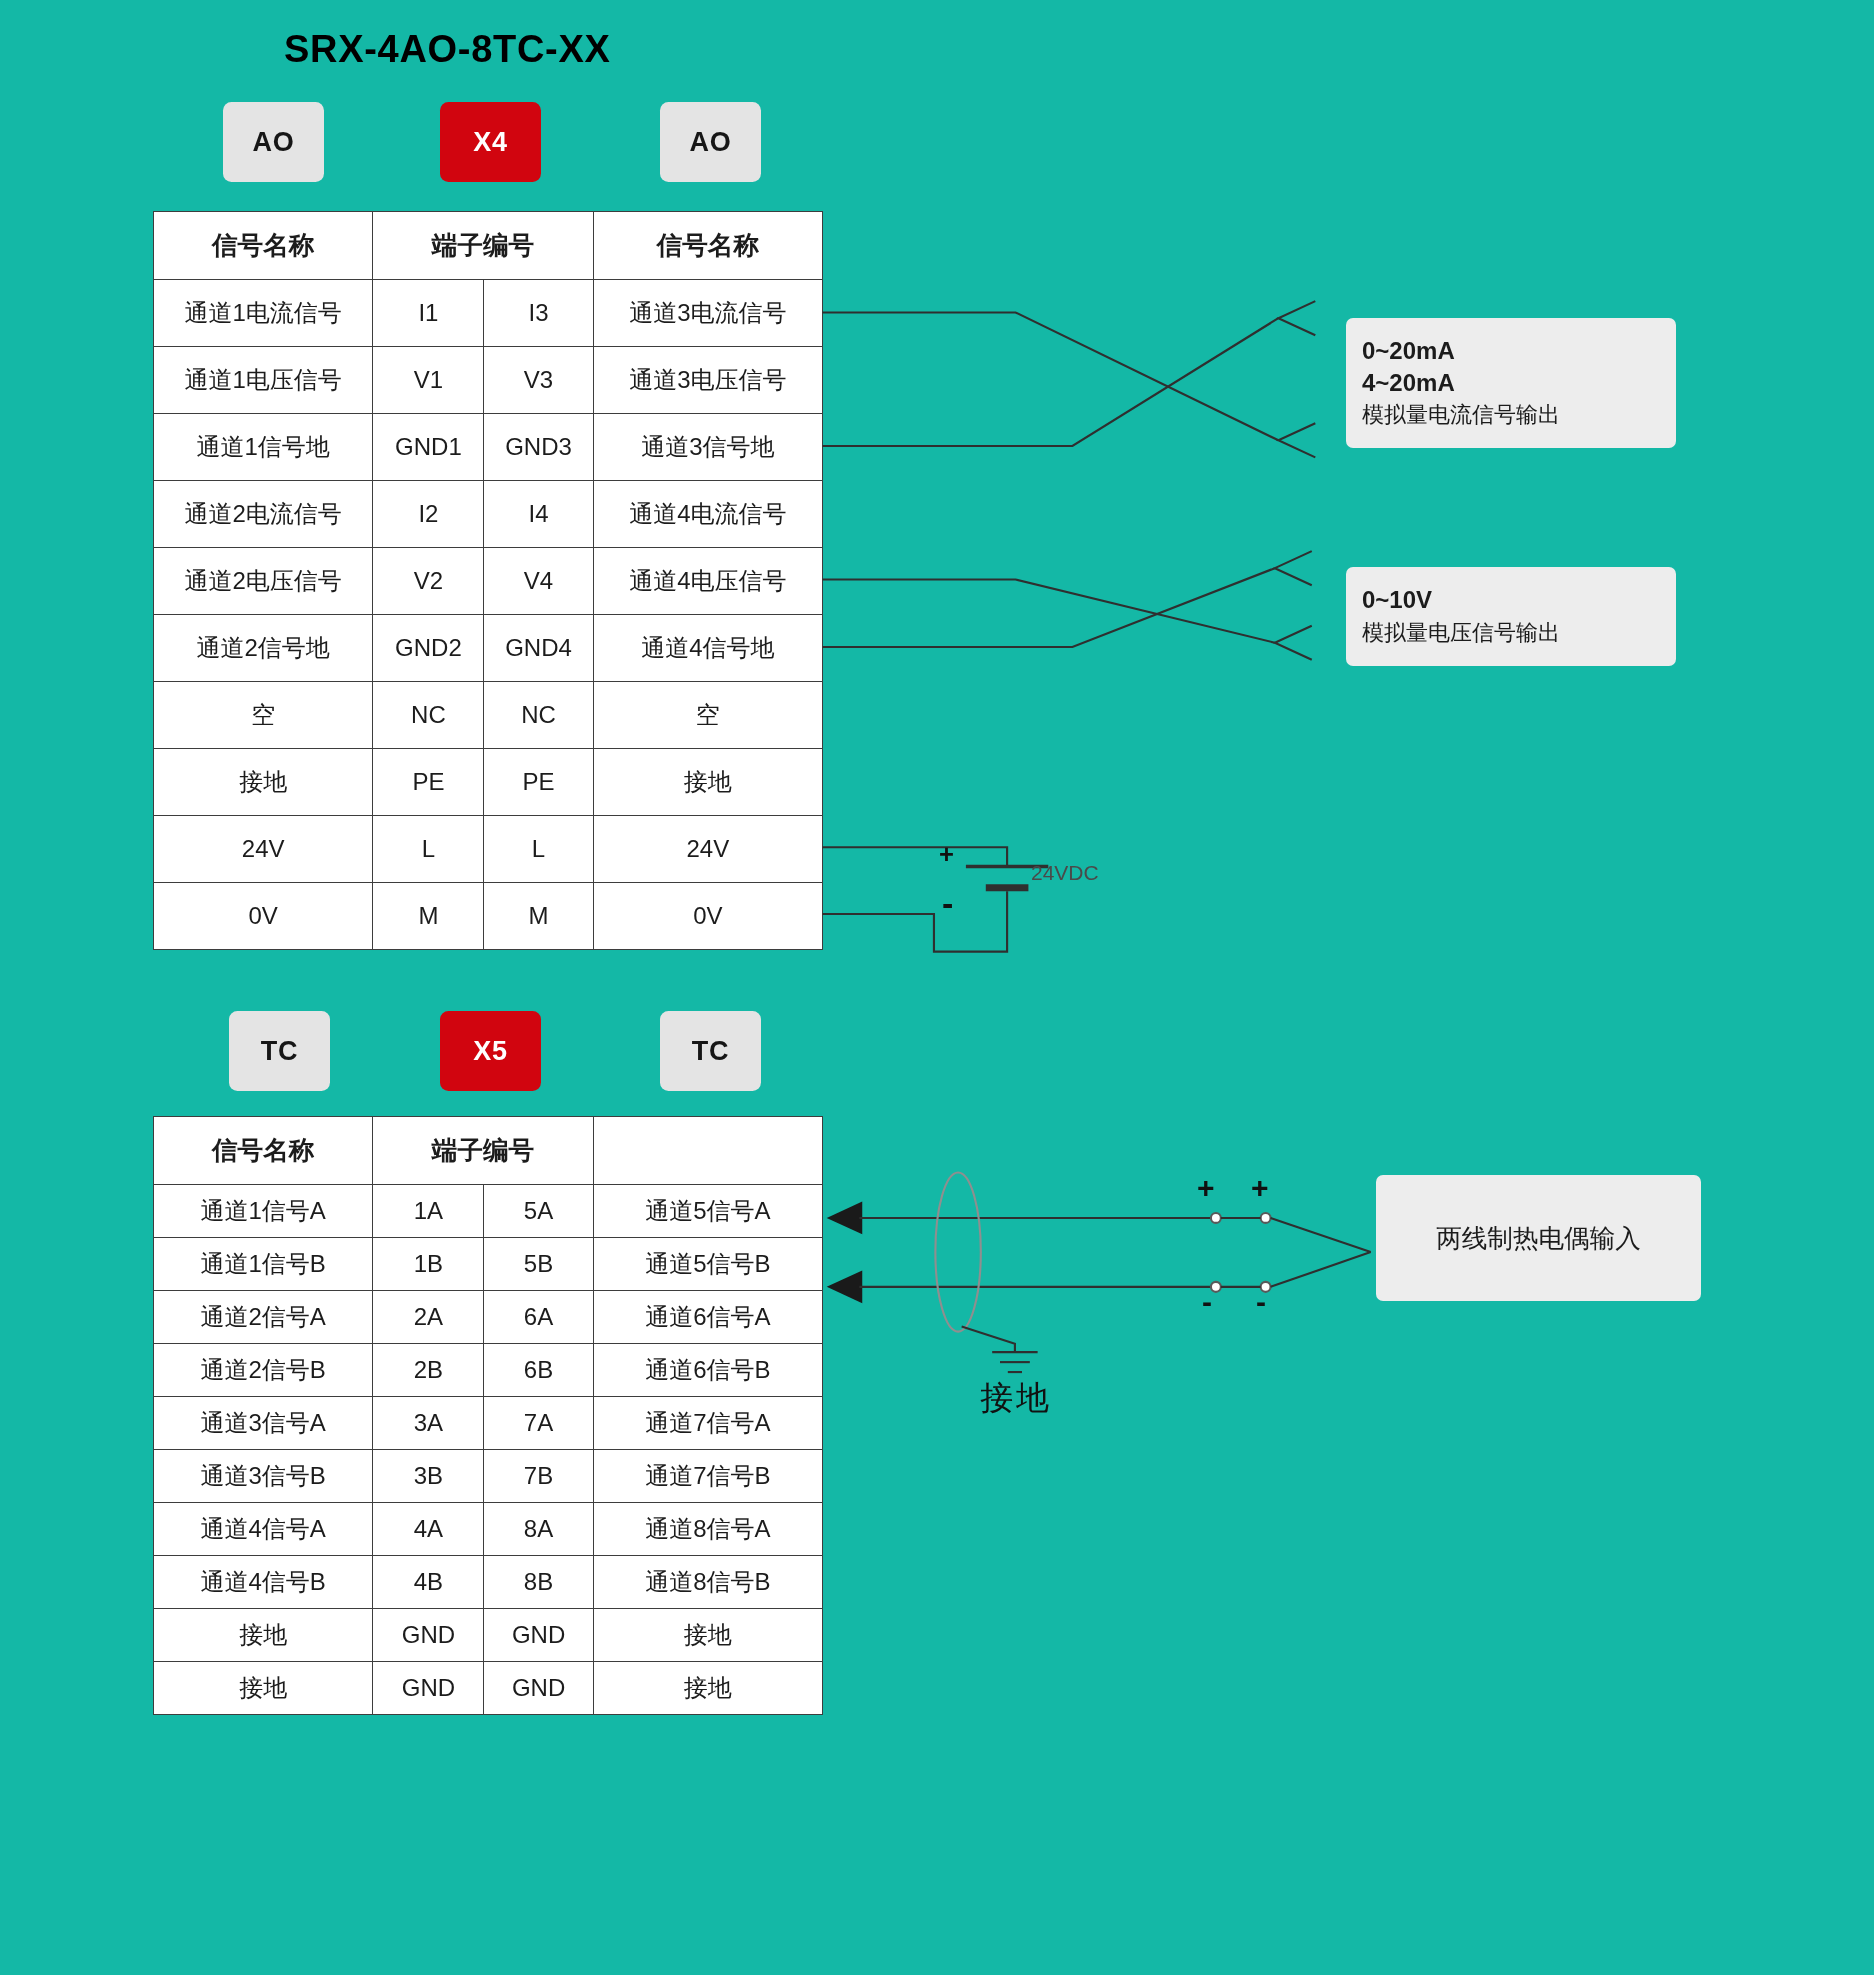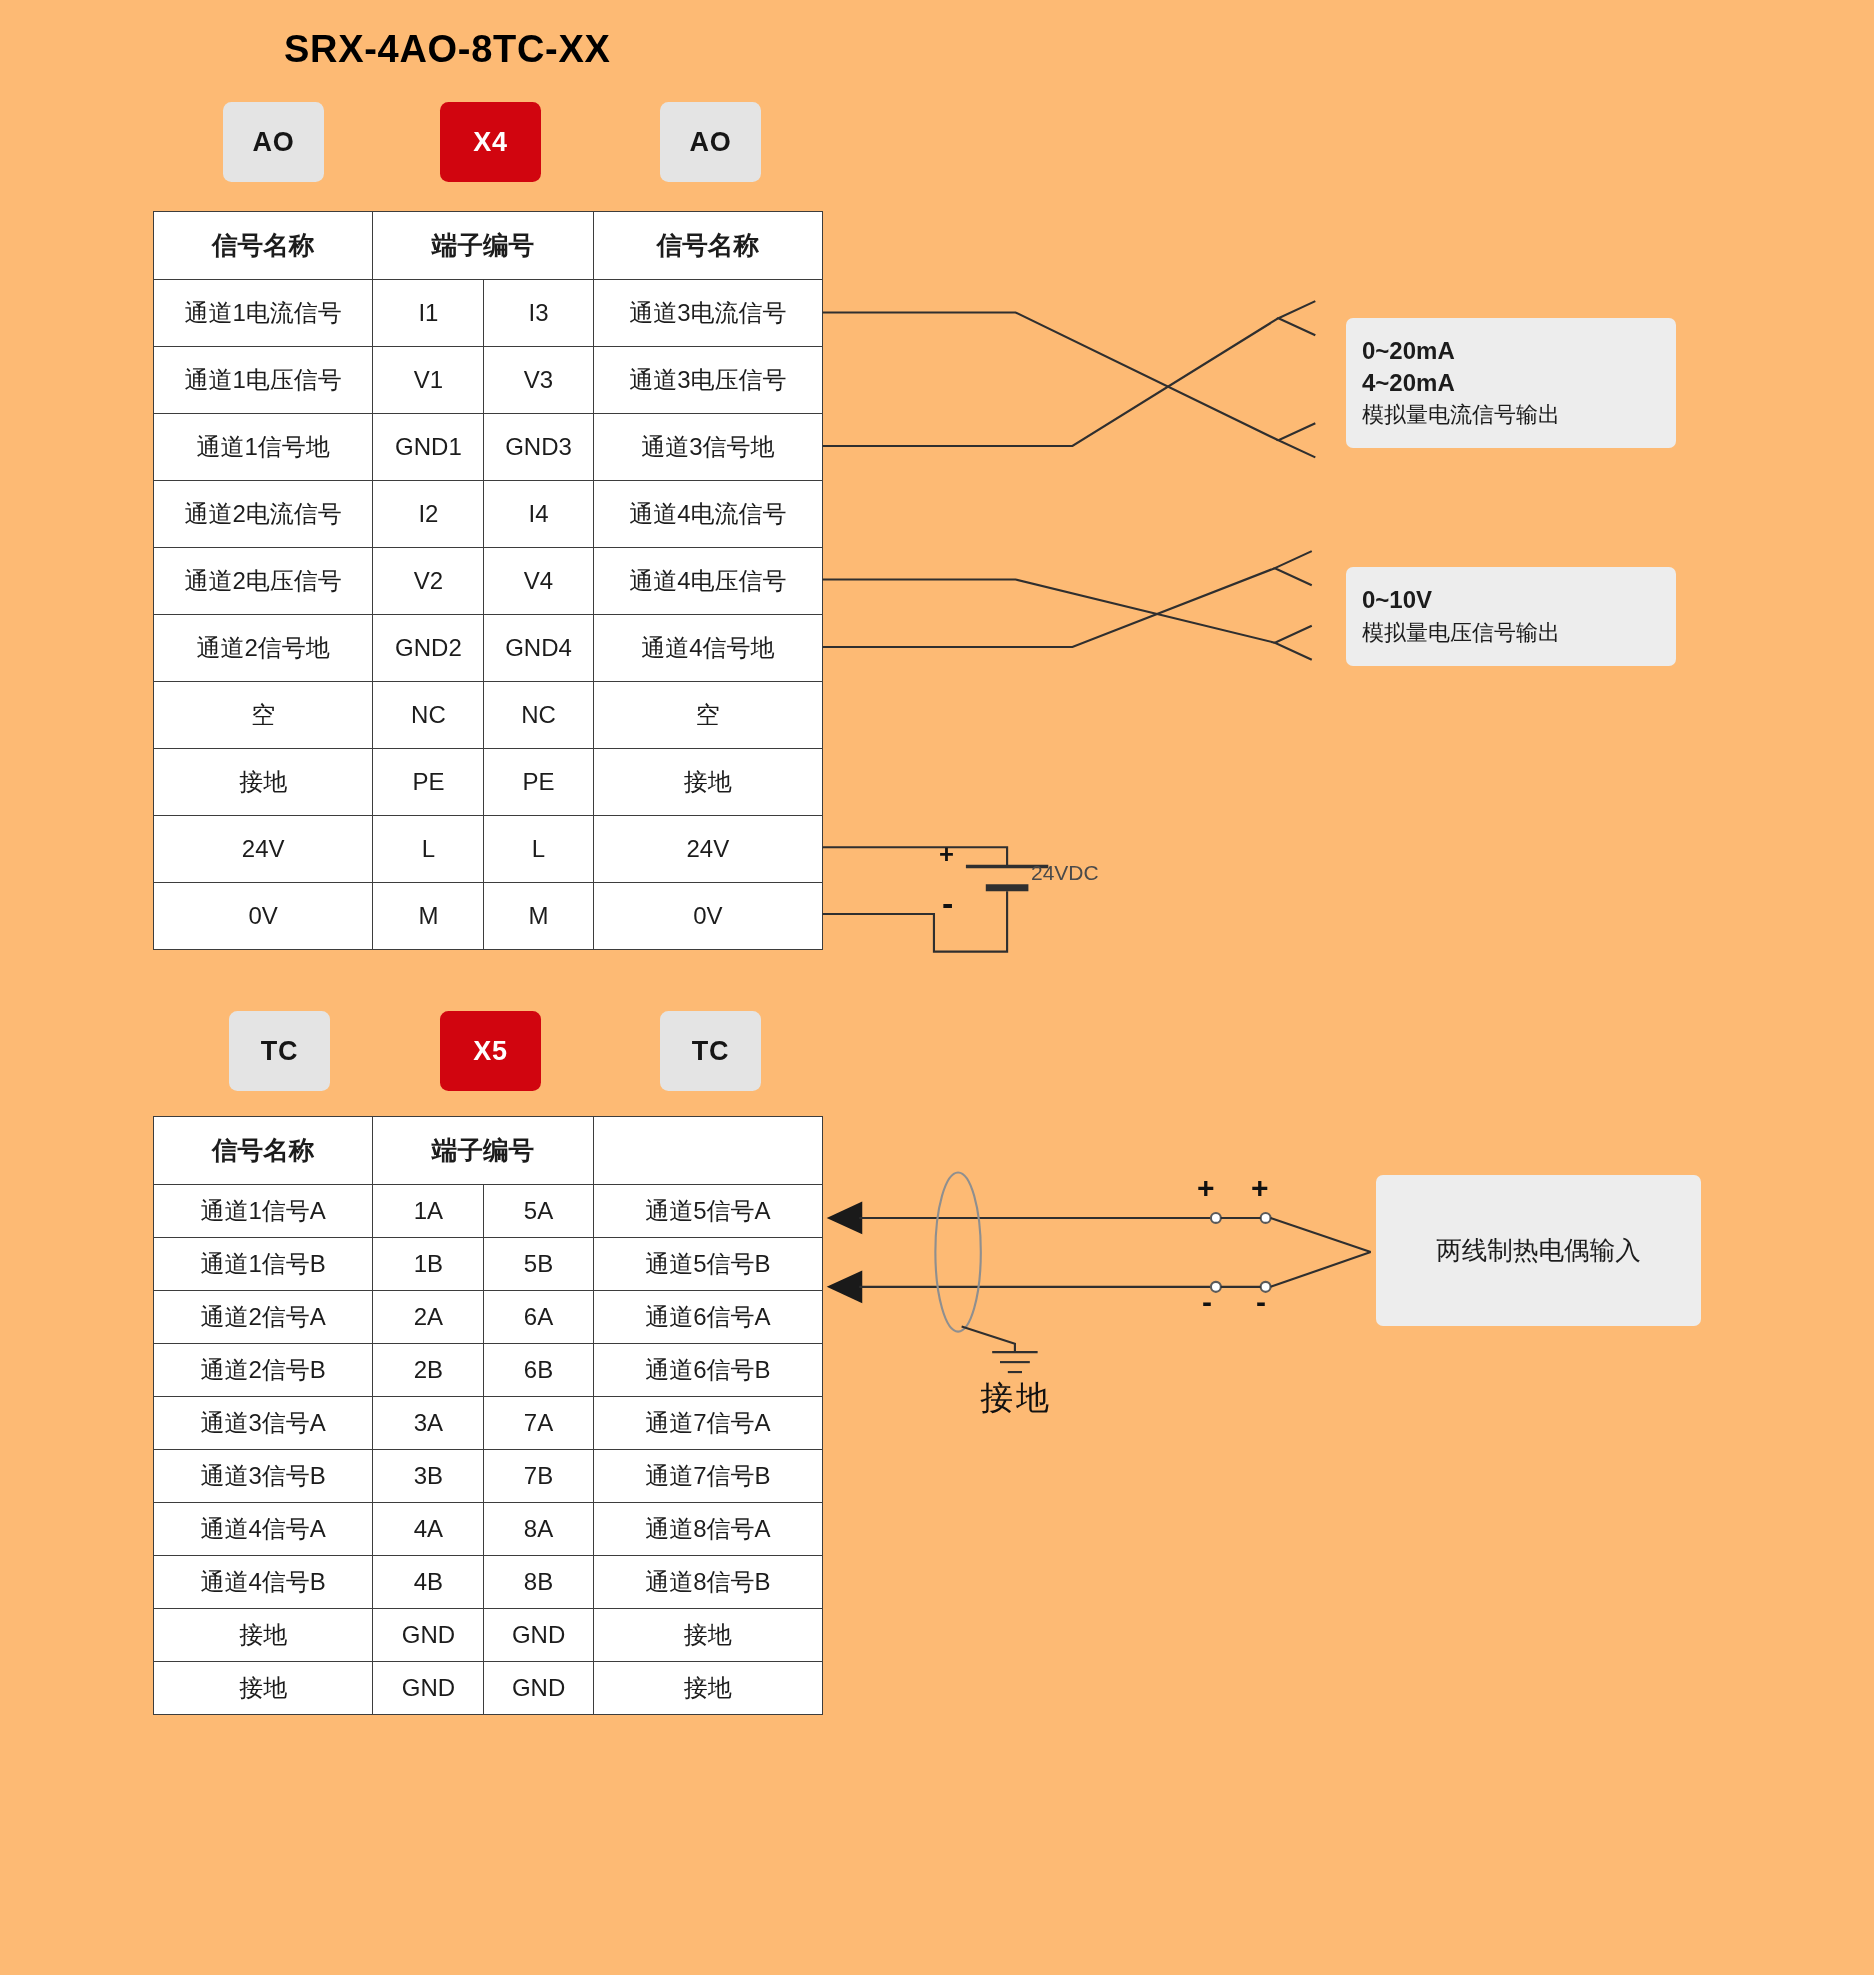--- a/index.html
+++ b/index.html
@@ -1,18 +1,18 @@
 <!DOCTYPE html>
 <html style="font-size:11.4px"><head>
 <meta charset="utf-8">
 <style>
   * { margin:0; padding:0; box-sizing:border-box; }
   html,body { background:#ffffff; }
   body { font-family:"Liberation Sans","DejaVu Sans",sans-serif; }
-  .page { position:relative; width:1875px; height:1975px; background:#fdba74; overflow:hidden; }
+  .page { position:relative; width:1875px; height:1975px; background:#14b8a6; overflow:hidden; }
 
   .title { position:absolute; left:284px; top:28px; font-size:38px; font-weight:800;
            color:#000; letter-spacing:0.7px; }
 
   .badge { position:absolute; width:101px; height:80px; border-radius:8.5px;
            display:flex; align-items:center; justify-content:center;
            font-size:27px; font-weight:bold; letter-spacing:0.7px; }
   .badge.gray { background:#e4e4e4; color:#161616; }
   .badge.red  { background:#d1050f; color:#ffffff; }
 
@@ -24,21 +24,21 @@
   .t1 td { height:67px; }
   .t2 td { height:53px; }
 
   .overlay { position:absolute; left:0; top:0; pointer-events:none; }
 
   .note-box { position:absolute; background:#ededed; border-radius:7px;
               padding:17px 16px; color:#1c1c1c; }
   .note-box .b { display:block; font-size:24px; font-weight:bold; line-height:1.32; }
   .note-box .r { display:block; font-size:22px; line-height:1.5; }
 
-  .tc-box { position:absolute; left:1376px; top:1175px; width:325px; height:151px;
+  .tc-box { position:absolute; left:1376px; top:1175px; width:325px; height:126px;
             background:#ededed; border-radius:7px; display:flex; align-items:center;
             justify-content:center; font-size:25.6px; color:#1c1c1c; }
 
   .lbl { position:absolute; color:#111; }
   .lbl.sign { font-size:30px; font-weight:bold; line-height:1; }
   .lbl.small { font-size:21px; color:#4a4a4a; }
   .lbl.ground { font-size:33px; font-family:"Liberation Serif","DejaVu Serif",serif;
                 letter-spacing:2.8px; width:114px; text-align:center; }
 </style>
 </head>

